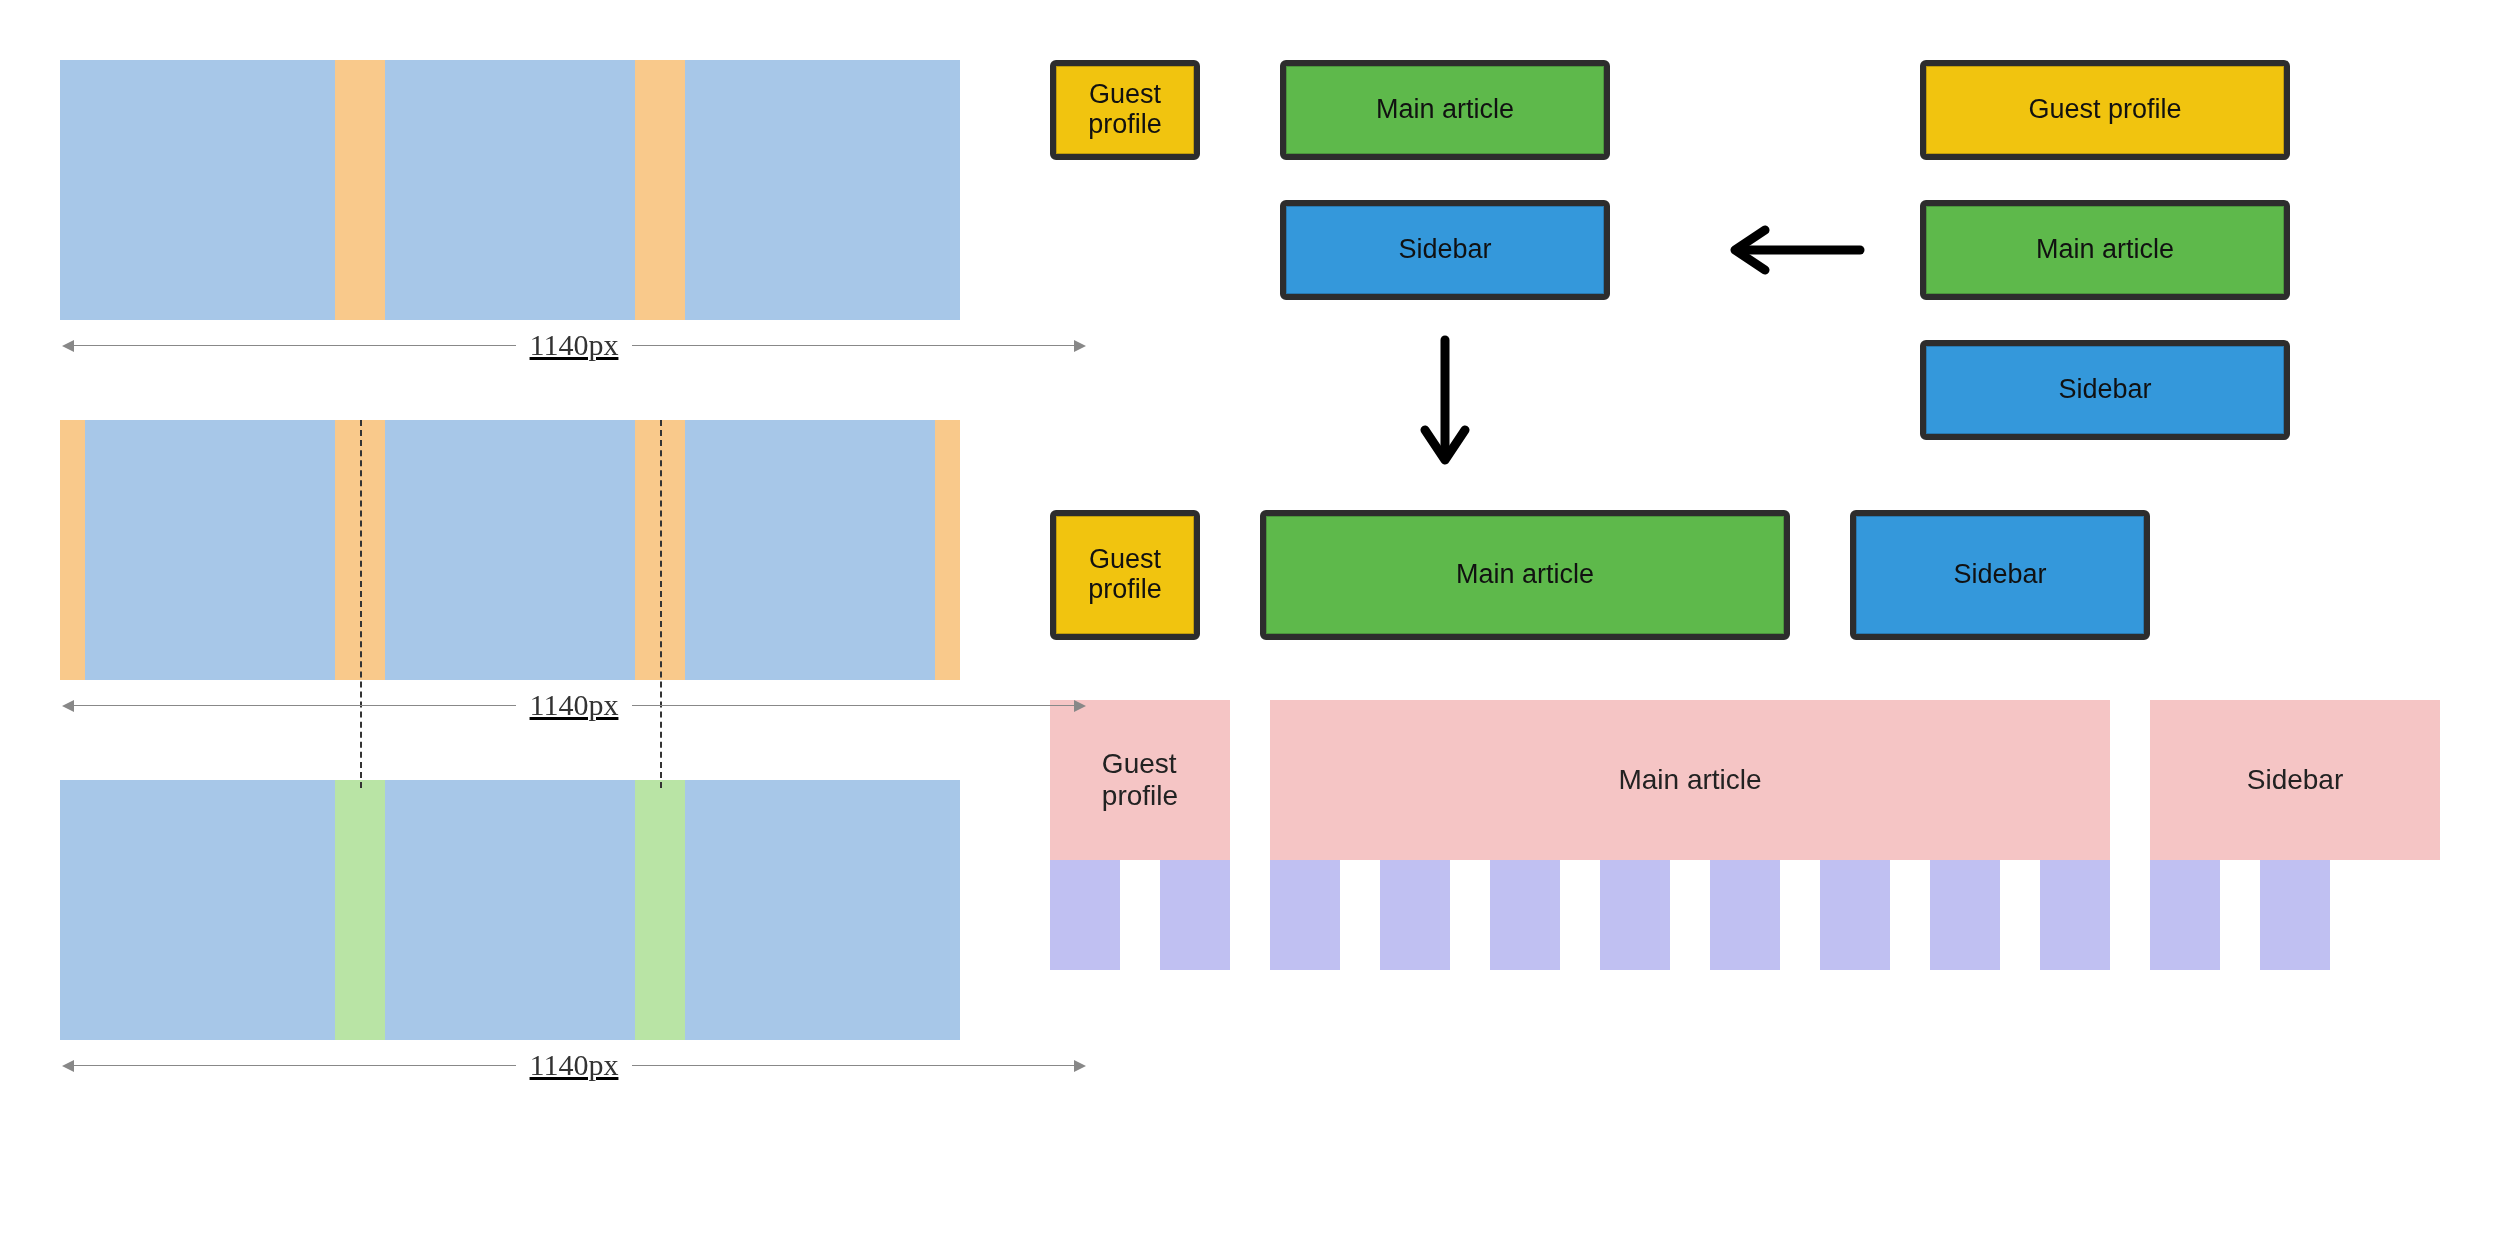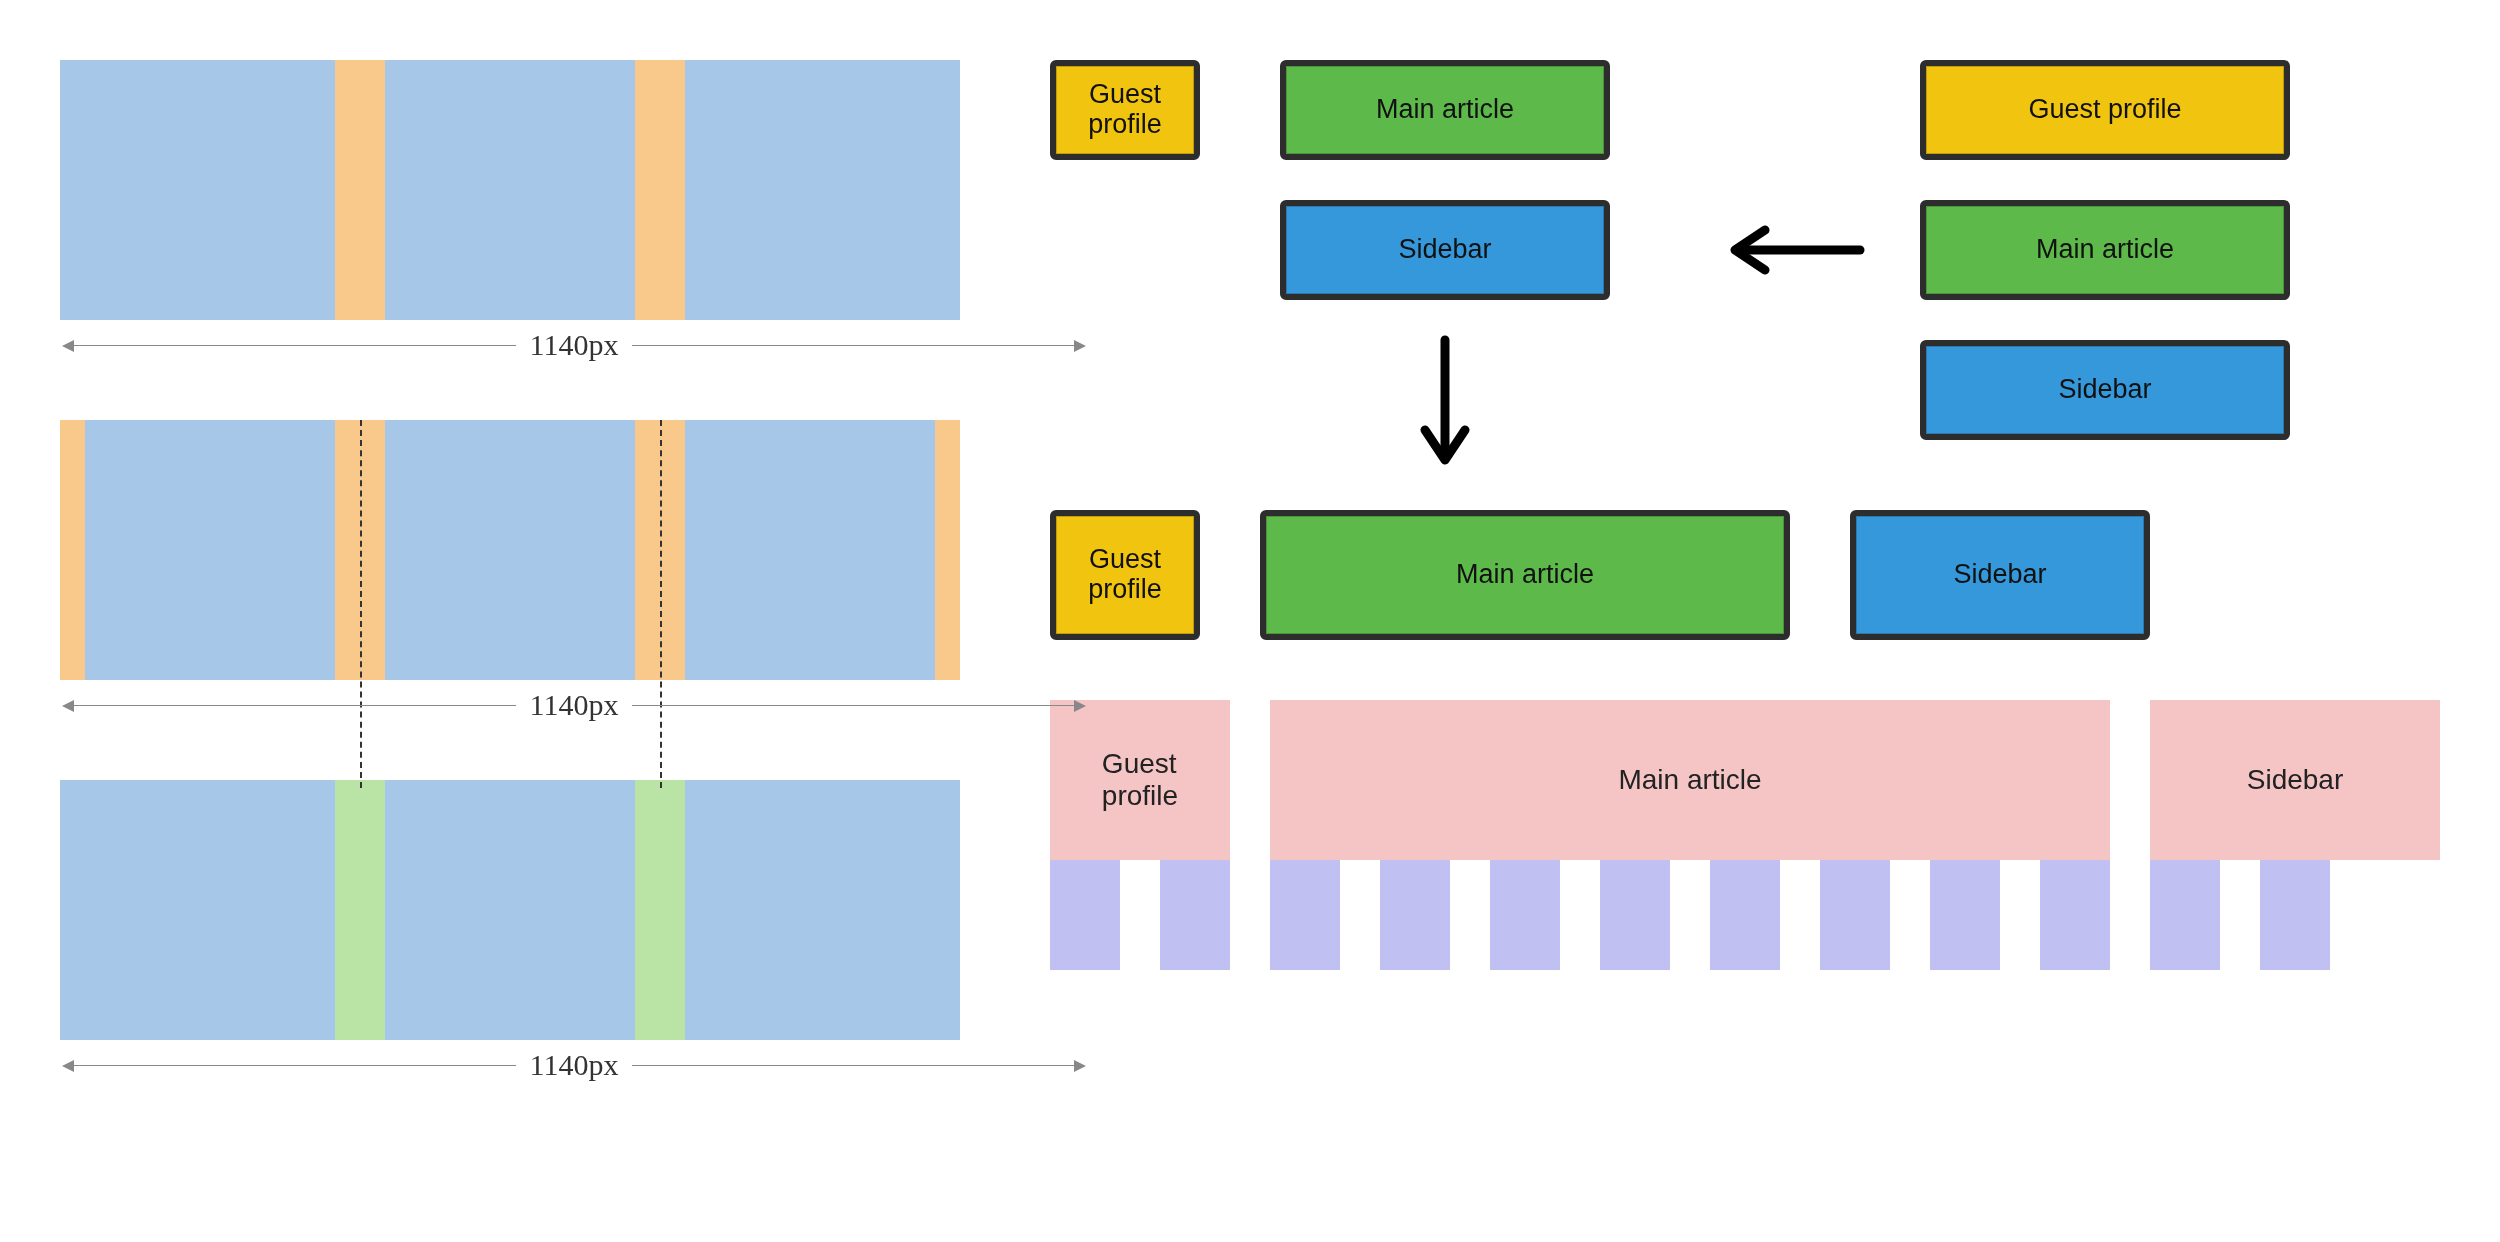--- a/index.html
+++ b/index.html
@@ -10,21 +10,21 @@
     background: #fff;
     width: 2500px;
     height: 1242px;
     display: flex;
     gap: 90px;
   }
   .left-col { width: 900px; display: flex; flex-direction: column; gap: 50px; padding-top: 20px;}
   .right-col { flex: 1; display: flex; flex-direction: column; }
 
   
-  .grid-row { width: 1028px; }
+  .grid-row { width: 1028px; text-decoration: underline; }
   .bar { height: 260px; display: flex; }
   .col-blue { background: #a7c7e8; }
   .col-orange { background: #f9c98b; }
   .col-green { background: #b9e4a5; }
   .dim { position: relative; height: 50px; display: flex; align-items: center; justify-content: center; }
   .dim-line { position: absolute; left: 4px; right: 4px; top: 50%; height: 0; border-top: 1.5px solid #888;}
   .dim-line::before, .dim-line::after {
     content:''; position:absolute; top:-6px; width:0; height:0; border-top:6px solid transparent; border-bottom:6px solid transparent;
   }
   .dim-line::before { left:-2px; border-right:12px solid #888; }

